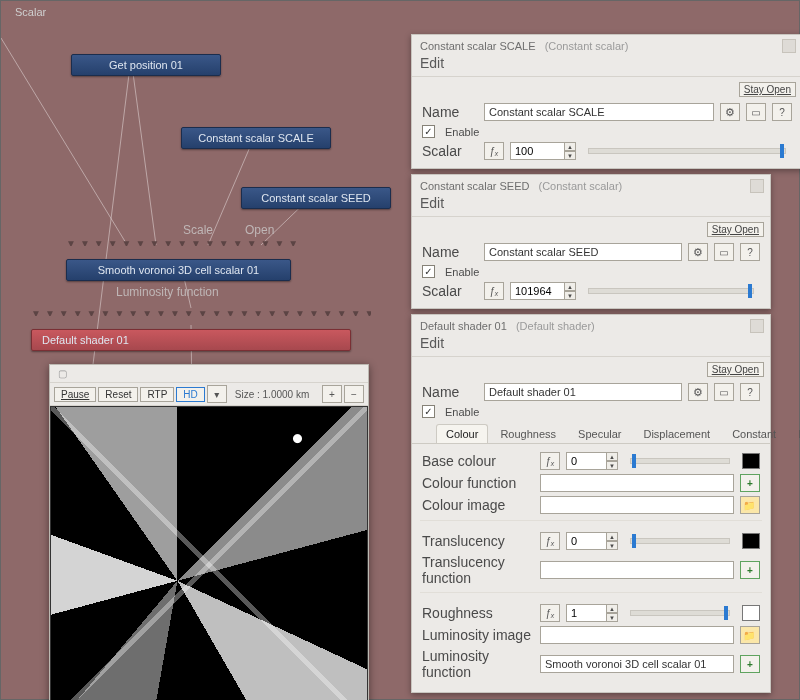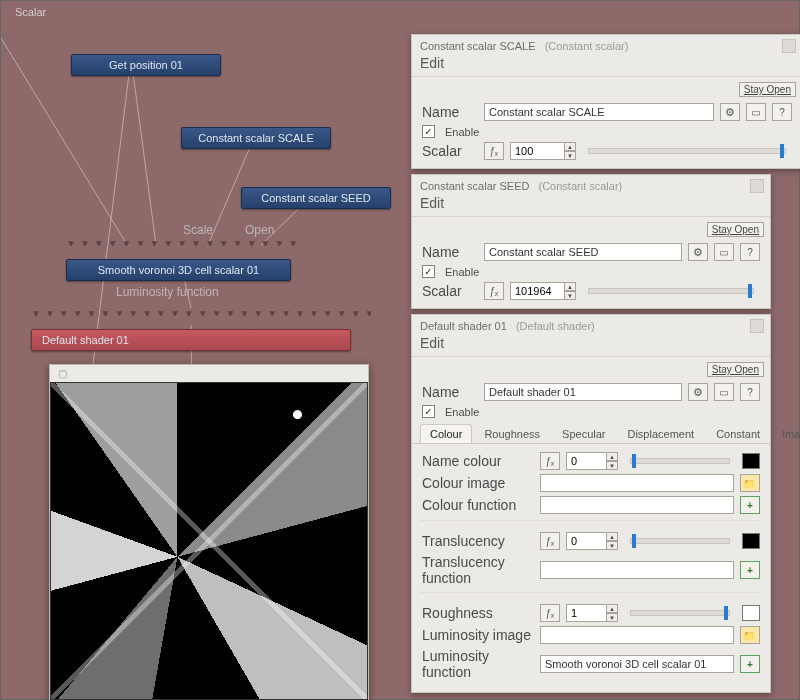--- a/index.html
+++ b/index.html
@@ -96,21 +96,21 @@
     display:flex; align-items:center;
   }
   .spinner input{ width:54px; height:18px; border:1px solid #a8a49a; border-right:none; padding:1px 4px; font-size:11px;}
   .spin-btns{ display:flex; flex-direction:column;}
   .spin-btns div{ width:12px;height:9px;border:1px solid #a8a49a;background:#f0eee9;font-size:6px;display:flex;align-items:center;justify-content:center;line-height:0;}
   .slider {
     flex:1; height:6px; background:#dedcd6; border:1px solid #c9c6bf; position:relative; margin:0 6px;
   }
   .slider .thumb{ position:absolute; top:-5px; width:4px; height:14px; background:#2b7ad1; }
   
-  .tabs { display:flex; gap:2px; padding:0 8px; border-bottom:1px solid #cdcac3; margin-top:4px;}
+  .tabs { display:flex; gap:2px; padding:0 24px; border-bottom:1px solid #cdcac3; margin-top:4px;}
   .tab { padding:3px 9px; font-size:11px; border:1px solid transparent; border-bottom:none; color:#555;}
   .tab.active { background:#f6f4ef; border-color:#cdcac3; border-radius:3px 3px 0 0; color:#222;}
   .section-gap { height:6px; border-top:1px solid #e1ded8; margin:4px 8px;}
   
   .preview {
     position:absolute;
     background:#eceae7;
     border:1px solid #bcb9b2;
     box-shadow:0 2px 8px rgba(0,0,0,.45);
     font-size:11px;
@@ -168,20 +168,31 @@
 
     <div class="node-label" style="left:115px; top:262px;">Luminosity function</div>
 
     <div class="node red" style="left:30px; top:292px;">Default shader 01</div>
   </div>
 
   <div class="preview" style="left:48px; top:363px; width:320px;">
     <div class="preview-title">
       <span style="color:#999;font-size:10px;">▢</span>
     </div>
+    <div class="preview-tools">
+      <button class="tool-btn" style="text-decoration:underline;">Pause</button>
+      <button class="tool-btn">Reset</button>
+      <button class="tool-btn">RTP</button>
+      <button class="tool-btn hd">HD</button>
+      <div class="icon-btn">▾</div>
+      <span class="size-label">Size : 1.0000 km</span>
+      <span style="flex:1"></span>
+      <div class="icon-btn">+</div>
+      <div class="icon-btn">−</div>
+    </div>
     <div class="preview-img"></div>
 
   </div>
 
   <div class="panel" style="left:410px; top:33px; width:392px;">
     <div class="panel-head">
       <div><span class="panel-title">Constant scalar SCALE</span>
            <span class="panel-sub">(Constant scalar)</span></div>
       <div class="panel-close"></div>
     </div>
@@ -281,43 +292,43 @@
       <div class="tab active">Colour</div>
       <div class="tab">Roughness</div>
       <div class="tab">Specular</div>
       <div class="tab">Displacement</div>
       <div class="tab">Constant</div>
       <div class="tab">Images</div>
     </div>
 
     <div style="padding:6px 0 4px 0;">
       <div class="form-row">
-        <span class="form-label wide">Name colour</span>
+        <span class="form-label wide">Base colour</span>
         <div class="icon-btn fx"></div>
         <div class="spinner">
             <input style="width: 40px;" value="0">
             <div class="spin-btns">
               <div>▲</div>
               <div>▼</div>
             </div>
           </div>
         <div class="slider">
             <div class="thumb" style="left:1px;"></div>
           </div>
         <div class="swatch black"></div>
       </div>
       <div class="form-row">
+        <span class="form-label wide">Colour function</span>
+        <input class="text-input" value="" style="">
+        <div class="icon-btn plus"></div>
+      </div>
+      <div class="form-row">
         <span class="form-label wide">Colour image</span>
         <input class="text-input" value="" style="">
         <div class="icon-btn folder"></div>
-      </div>
-      <div class="form-row">
-        <span class="form-label wide">Colour function</span>
-        <input class="text-input" value="" style="">
-        <div class="icon-btn plus"></div>
       </div>
 
       <div class="section-gap"></div>
 
       <div class="form-row">
         <span class="form-label wide">Translucency</span>
         <div class="icon-btn fx"></div>
         <div class="spinner">
             <input style="width: 40px;" value="0">
             <div class="spin-btns">

